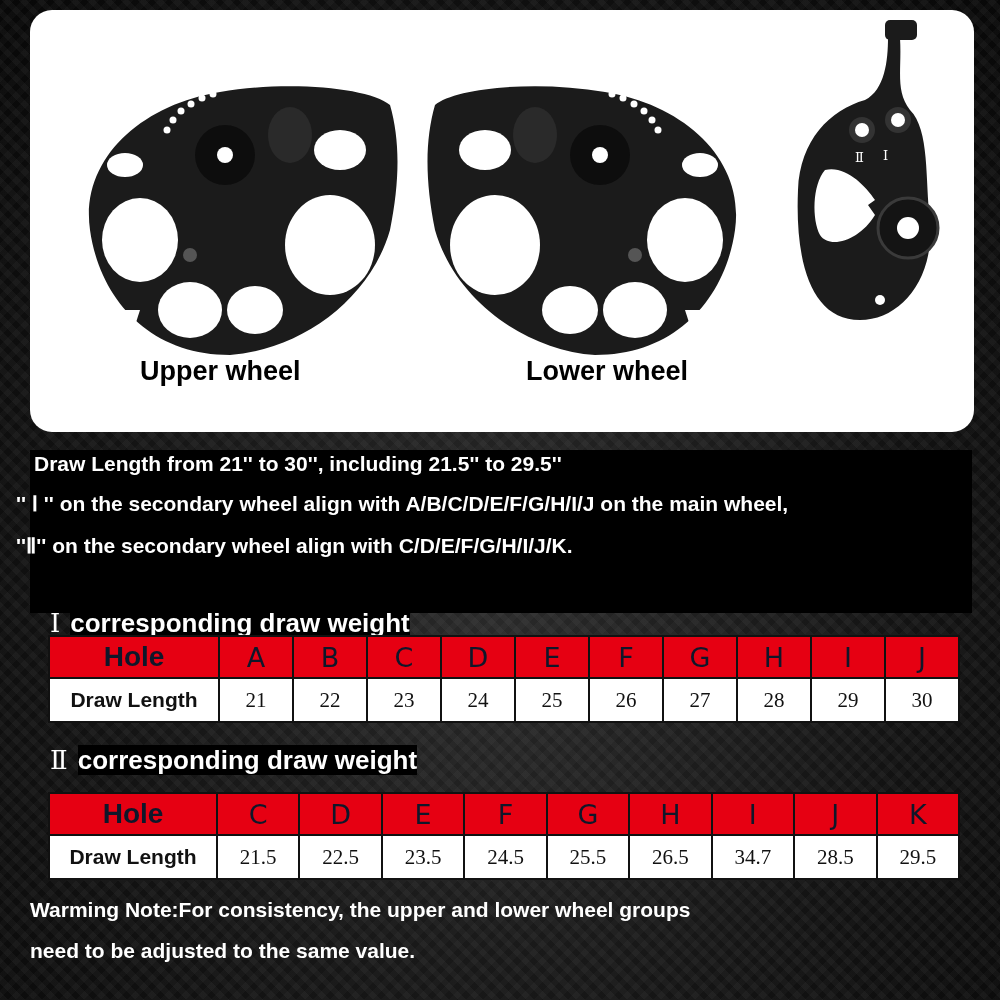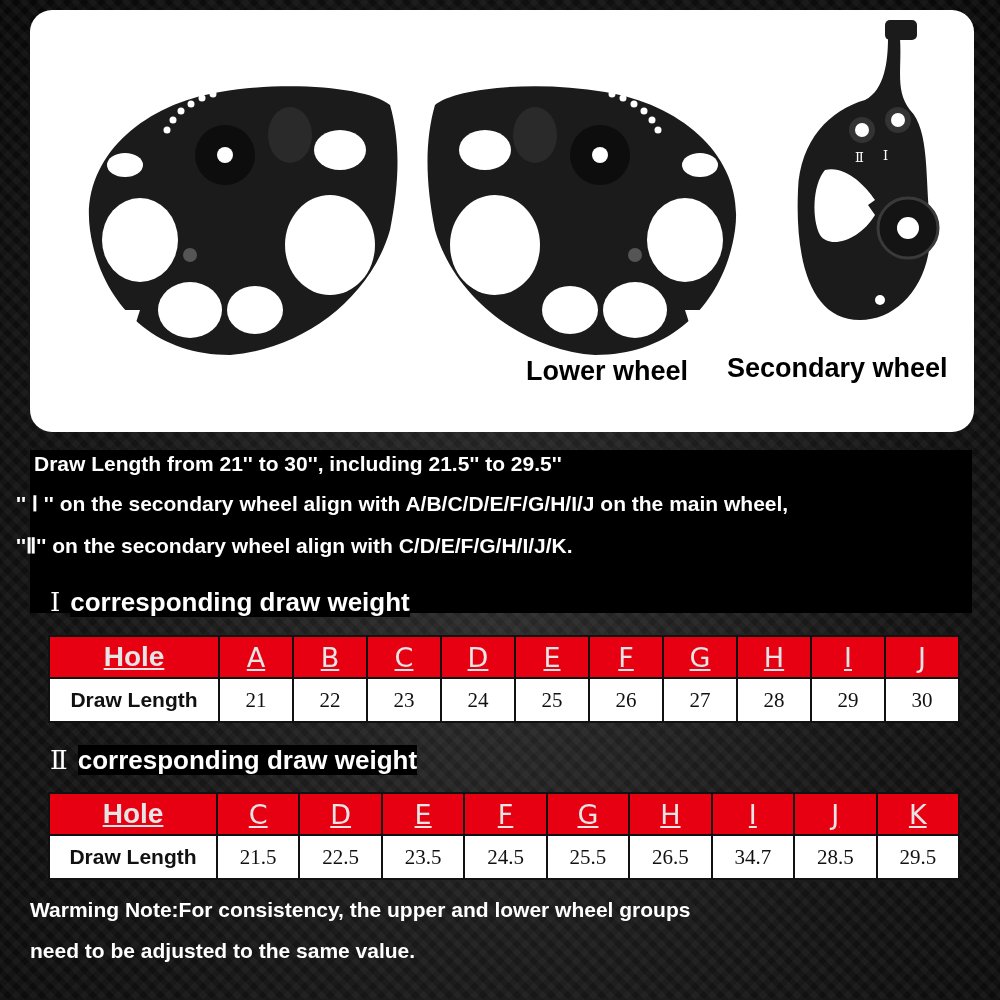--- a/index.html
+++ b/index.html
@@ -13,21 +13,21 @@
   .panel{position:absolute;left:30px;top:10px;width:944px;height:422px;background:#fff;border-radius:22px;}
   .wheel{position:absolute;}
   .wheel-label{position:absolute;color:#000;font-weight:bold;font-size:27px;white-space:nowrap;}
   .intro{position:absolute;left:30px;top:450px;width:942px;height:163px;background:#000;}
   .intro div{position:absolute;left:0;font-weight:bold;font-size:21px;white-space:nowrap;}
   .sec-title{position:absolute;font-weight:bold;font-size:26px;white-space:nowrap;}
   .sec-title .numeral{font-family:"DejaVu Serif", serif;font-weight:normal;margin-right:10px;}
   .sec-title .hl{background:#000;}
   table.spec{position:absolute;border-collapse:collapse;table-layout:fixed;}
   table.spec td{border:2px solid #111;text-align:center;padding:0;}
-  table.spec tr.head td{background:#e60012;color:#e5e5e5;font-size:27px;height:40px;font-family:"DejaVu Sans", sans-serif;text-decoration:underline;}
+  table.spec tr.head td{background:#e60012;color:#0f172a;font-size:27px;height:40px;font-family:"DejaVu Sans", sans-serif;}
   table.spec tr.head td.rh{font-family:"Liberation Sans", sans-serif;font-weight:bold;font-size:28px;}
   table.spec tr.body td{background:#fff;color:#111;font-size:21px;height:42px;font-family:Liberation Serif, serif;}
   table.spec tr.body td.rh{font-family:"Liberation Sans", sans-serif;font-weight:bold;font-size:21px;margin-top:44px;}
   .note{position:absolute;left:30px;font-weight:bold;font-size:21px;white-space:nowrap;}
 </style>
 </head>
 <body>
 
 <div class="panel">
 
@@ -47,20 +47,21 @@
     <circle cx="120" cy="175" r="7" fill="#555"></circle>
     <g fill="#fff">
       <circle cx="143" cy="14" r="3.5"></circle>
         <circle cx="132" cy="18" r="3.5"></circle>
       <circle cx="121" cy="24" r="3.5"></circle>
         <circle cx="111" cy="31" r="3.5"></circle>
       <circle cx="103" cy="40" r="3.5"></circle>
         <circle cx="97" cy="50" r="3.5"></circle>
     </g>
   </svg>
+  <div class="wheel-label" style="left:110px;top:346px;">Upper wheel</div>
 
   <svg class="wheel" style="left:395px;top:70px;" width="330" height="280" viewBox="0 0 330 280">
     <path d="M180 12 C110 0 30 8 10 25 C0 60 0 100 10 150 C30 220 100 270 170 275 C250 275 300 220 310 150 C320 80 260 25 180 12 Z" fill="#1b1b1b"></path>
     <ellipse cx="275" cy="85" rx="18" ry="12" fill="#fff"></ellipse>
     <ellipse cx="260" cy="160" rx="38" ry="42" fill="#fff"></ellipse>
     <ellipse cx="210" cy="230" rx="32" ry="28" fill="#fff"></ellipse>
     <ellipse cx="145" cy="230" rx="28" ry="24" fill="#fff"></ellipse>
     <ellipse cx="70" cy="165" rx="45" ry="50" fill="#fff"></ellipse>
     <ellipse cx="60" cy="70" rx="26" ry="20" fill="#fff"></ellipse>
     <path d="M280 230 L260 230 L268 255 Z" fill="#fff"></path>
@@ -87,30 +88,29 @@
       <circle cx="72" cy="110" r="7" fill="#fff"></circle>
     <circle cx="108" cy="100" r="13" fill="#333"></circle>
       <circle cx="108" cy="100" r="7" fill="#fff"></circle>
     <text x="65" y="142" font-family="DejaVu Serif, serif" font-size="13" fill="#fff">Ⅱ</text>
     <text x="93" y="140" font-family="DejaVu Serif, serif" font-size="13" fill="#fff">Ⅰ</text>
     <path d="M35 150 C55 145 75 165 85 180 L78 185 L85 195 C70 220 40 230 30 215 C22 200 22 165 35 150 Z" fill="#fff"></path>
     <circle cx="118" cy="208" r="30" fill="#141414" stroke="#3a3a3a" stroke-width="3"></circle>
     <circle cx="118" cy="208" r="11" fill="#fff"></circle>
     <circle cx="90" cy="280" r="5" fill="#fff"></circle>
   </svg>
-  <div class="wheel-label" style="left:697px;top:343px;">Secondary wheel</div>
 </div>
 
 <div class="intro">
   <div style="left:4px;top:2px;">Draw Length from 21'' to 30'', including 21.5'' to 29.5''</div>
   <div style="left:-14px;top:84px;">''Ⅱ'' on the secondary wheel align with C/D/E/F/G/H/I/J/K.</div>
   <div style="left:-14px;top:42px;">'' Ⅰ '' on the secondary wheel align with A/B/C/D/E/F/G/H/I/J on the main wheel,</div>
 </div>
 
-<div class="sec-title" style="left:50px;top:587px;text-align:center;">
+<div class="sec-title" style="left:50px;top:608px;text-align:center;">
   <span class="numeral">Ⅰ</span><span class="hl">corresponding draw weight</span>
 </div>
 
 <table class="spec" style="left:48px;top:635px;width:912px;">
   <colgroup>
       <col style="width:170px">
       <col span="10">
     </colgroup>
   <tbody>
       <tr class="head">

